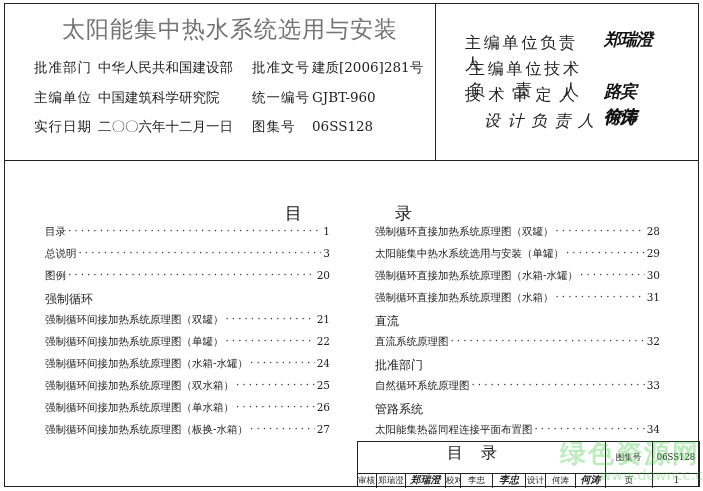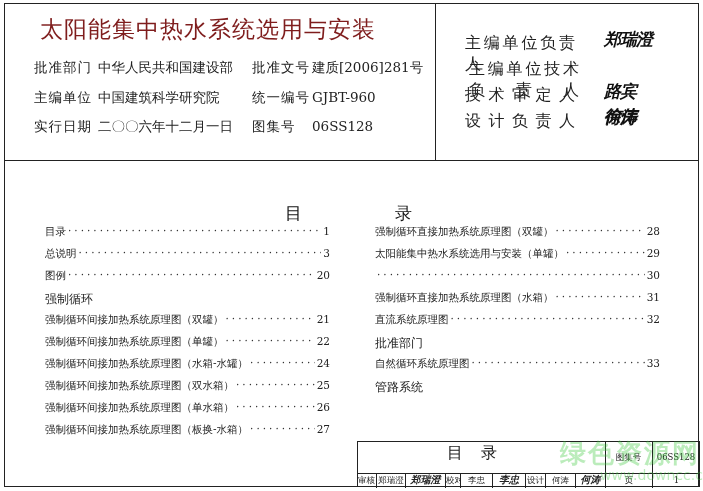--- a/index.html
+++ b/index.html
@@ -3,21 +3,21 @@
 <meta charset="utf-8">
 <style>
   html, body { margin:0; padding:0; background:#ffffff; }
   body { width:703px; height:491px; position:relative; overflow:hidden;
          font-family:"DejaVu Sans", "Liberation Sans", sans-serif; color:#1a1a1a; }
   .abs { position:absolute; }
   .frame { left:4px; top:3px; width:695px; height:484px; border:1.5px solid #222; box-sizing:border-box; }
   .hline { height:0; border-top:1.5px solid #222; }
   .vline { width:0; border-left:1.5px solid #222; }
 
-  .doc-title { left:40px; top:14px; width:380px; text-align:left; font-size:23px; letter-spacing:1px; color:#7f1d1d; }
+  .doc-title { left:40px; top:14px; width:380px; text-align:center; font-size:23px; letter-spacing:1px; color:#737373; }
   .meta-label { font-size:13.5px; letter-spacing:1px; color:#222; font-family:"DejaVu Serif","Liberation Serif",serif;text-align:right; }
   .meta-value { font-size:13.5px; color:#222; font-family:"DejaVu Serif","Liberation Serif",serif; }
 
   .resp-label { font-size:16px; color:#222; font-family:"DejaVu Serif","Liberation Serif",serif; width:110px; text-align-last:justify; text-align:justify; }
   .sig { font-family:"DejaVu Serif","Liberation Serif",serif; font-style:italic; font-weight:bold; font-size:17px; color:#111; letter-spacing:-1px; }
 
   .toc-heading { font-size:17px; color:#111; }
   .toc-row { display:flex; align-items:baseline; font-size:10.5px; color:#222; font-family:"DejaVu Serif","Liberation Serif",serif; height:22px; }
   .toc-row .lbl { white-space:nowrap; }
   .toc-row .dots { flex:1; overflow:hidden; white-space:nowrap; letter-spacing:3px; color:#333; margin:0 2px; }
@@ -56,21 +56,21 @@
 <div class="abs meta-value" style="left:98px; top:118px;font-family:Liberation Serif, serif;">二〇〇六年十二月一日</div>
 <div class="abs meta-label" style="left:252px; top:118px;">图集号</div>
 <div class="abs meta-value" style="left:312px; top:118px;">06SS128</div>
 
 <div class="abs resp-label" style="left:465px; top:33px;">主编单位负责人</div>
 <div class="abs sig" style="left:604px; top:28px;">郑瑞澄</div>
 <div class="abs resp-label" style="left:469px; top:59px;">主编单位技术负责人</div>
 <div class="abs sig" style="left:604px; top:65px;margin-top:40px;">徐伟</div>
 <div class="abs resp-label" style="left:465px; top:85px;">技术审定人</div>
 <div class="abs sig" style="left:604px; top:80px;text-align:center;">路宾</div>
-<div class="abs resp-label" style="left:465px; top:111px;">设计负责人</div>
+<div class="abs resp-label" style="left:484px; top:111px;font-style:italic;">设计负责人</div>
 <div class="abs sig" style="left:604px; top:106px;">何涛</div>
 
 <div class="abs toc-heading" style="left:285px; top:202px;">目</div>
 <div class="abs toc-heading" style="left:395px; top:202px;">录</div>
 
 <div class="abs" style="left:45px; top:225px; width:285px;">
   <div class="toc-row">
       <span class="lbl">目录</span>
       <span class="dots"></span>
       <span class="pg">1</span>
@@ -123,40 +123,47 @@
       <span class="lbl">强制循环直接加热系统原理图（双罐）</span>
       <span class="dots"></span>
       <span class="pg">28</span>
     </div>
   <div class="toc-row">
       <span class="lbl">太阳能集中热水系统选用与安装（单罐）</span>
       <span class="dots"></span>
       <span class="pg">29</span>
     </div>
   <div class="toc-row">
+      <span class="lbl">强制循环直接加热系统原理图（水箱-水罐）</span>
       <span class="dots"></span>
       <span class="pg">30</span>
     </div>
   <div class="toc-row">
       <span class="lbl">强制循环直接加热系统原理图（水箱）</span>
       <span class="dots"></span>
       <span class="pg">31</span>
     </div>
+  <div class="toc-section">直流</div>
   <div class="toc-row">
       <span class="lbl">直流系统原理图</span>
       <span class="dots"></span>
       <span class="pg">32</span>
     </div>
   <div class="toc-section">批准部门</div>
   <div class="toc-row">
       <span class="lbl">自然循环系统原理图</span>
       <span class="dots"></span>
       <span class="pg">33</span>
     </div>
   <div class="toc-section">管路系统</div>
+  <div class="toc-row">
+      <span class="lbl">太阳能集热器同程连接平面布置图</span>
+      <span class="dots"></span>
+      <span class="pg">34</span>
+    </div>
 </div>
 
 <div class="abs tb"></div>
 <div class="abs hline" style="left:357px; top:473px; width:343px; border-top-width:1px;"></div>
 <div class="abs vline" style="left:605px; top:441px; height:32px; border-left-width:1px;"></div>
 <div class="abs vline" style="left:652px; top:441px; height:32px; border-left-width:1px;"></div>
 <div class="abs tb-title">目录</div>
 <div class="abs" style="left:605px; top:452px; width:47px; text-align:center; font-size:8.5px; font-family:'DejaVu Serif','Liberation Serif',serif;">图集号</div>
 <div class="abs" style="left:652px; top:452px; width:48px; text-align:center; font-size:8.5px; font-family:'DejaVu Serif','Liberation Serif',serif;">06SS128</div>
 

